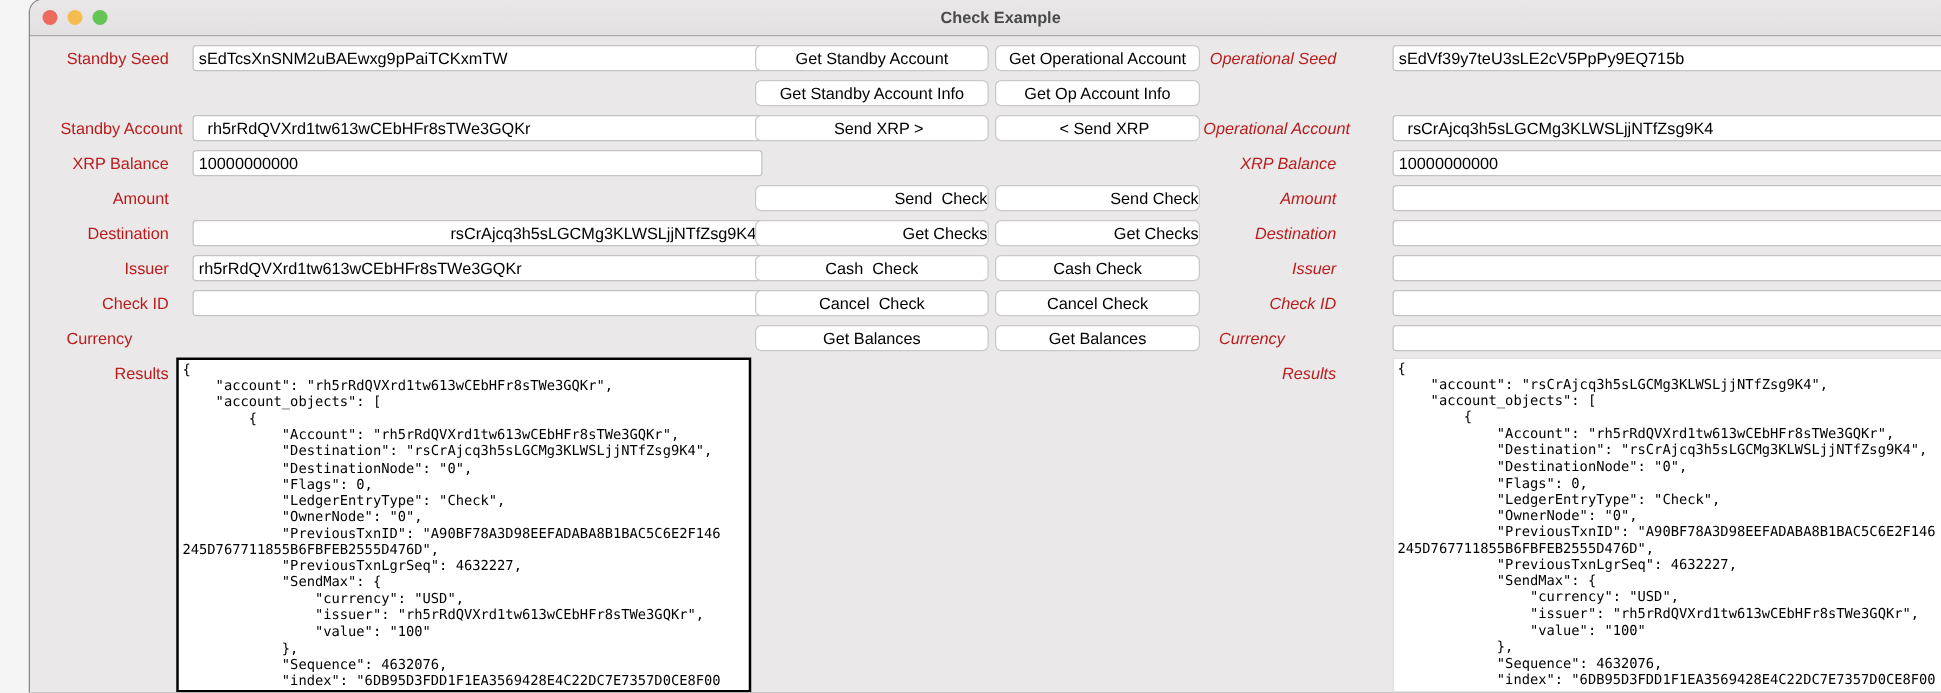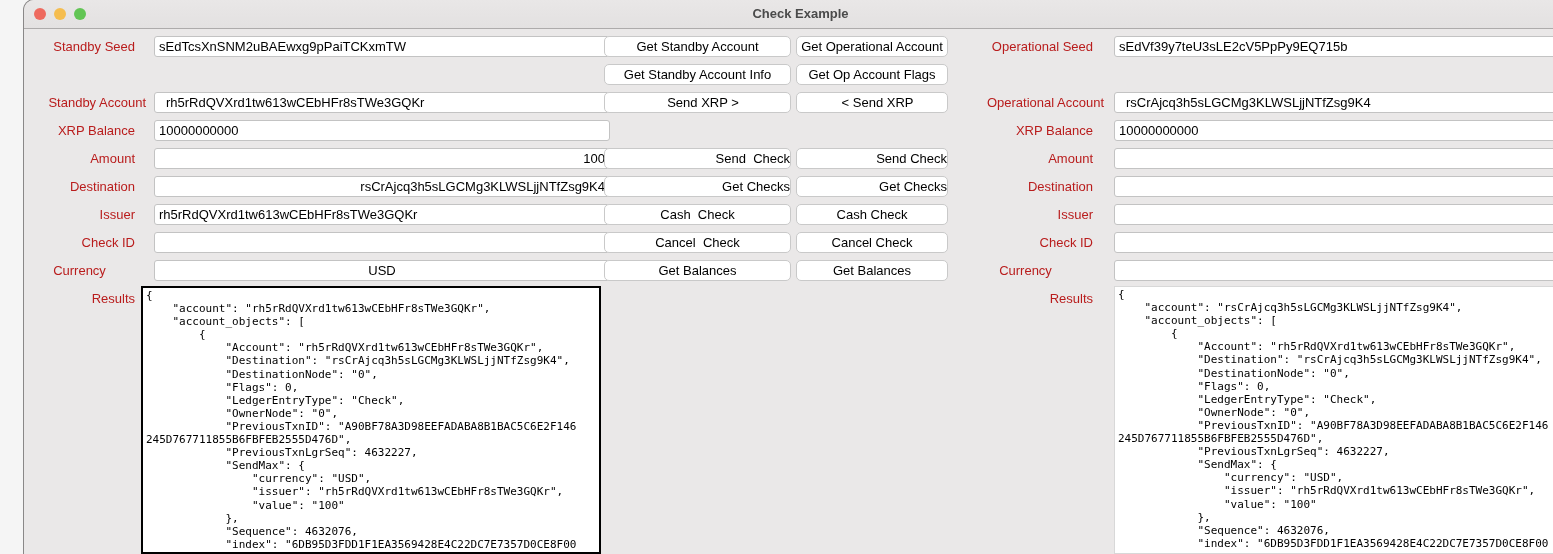--- a/index.html
+++ b/index.html
@@ -25,39 +25,39 @@
   .light { position:absolute; top:8px; width:12px; height:12px; border-radius:50%; }
   .light.red    { left:10px; }
   .light.yellow { left:30px; }
   .light.green  { left:50px; }
 
   .lbl {
     position:absolute; height:22px; line-height:22px;
     font-size:13px; color:#b91c1c; text-align:right;
   }
   .lbl-l { left:0px;   width:111px; }
-  .lbl-r { left:934px; width:135px; }
+  .lbl-r { left:910px; width:135px;font-style:italic; }
 
   .in {
     position:absolute; height:21px; box-sizing:border-box;
     background:#fff; border:1px solid #c3c3c3; border-radius:3px;
     font-family:"Liberation Sans", sans-serif; font-size:13px; color:#000;
     padding:0 4px; outline:none;
   }
   .in-l { left:130px;  width:456px; }
   .in-r { left:1090px; width:496px; }
 
   .btn {
     position:absolute; height:21px; box-sizing:border-box;
     background:#fff; border:1px solid #c9c9c9; border-radius:5px;
     font-family:"Liberation Sans", sans-serif; font-size:13px; color:#000;
     text-align:center; white-space:pre; padding:0; cursor:default;
   }
   .b1 { left:580px; width:187px; }
-  .b2 { left:772px; width:152px; }
+  .b2 { left:772px; width:164px; }
 
   .r1 { top:36px; }  .r2 { top:64px; }  .r3 { top:92px;padding-left:11px; }
   .r4 { top:120px; } .r5 { top:148px;text-align:right; } .r6 { top:176px;text-align:right; }
   .r7 { top:204px; } .r8 { top:232px; } .r9 { top:260px;text-align:center; }
   .rres { top:288px; }
 
   .res {
     position:absolute; top:286px; box-sizing:border-box;
     background:#fff; margin:0; overflow:hidden;
     font-family:"DejaVu Sans Mono", monospace;
@@ -82,33 +82,31 @@
   <div class="lbl lbl-l r1">Standby Seed</div>
   <input class="in in-l r1" value="sEdTcsXnSNM2uBAEwxg9pPaiTCKxmTW" style="">
 
   <div class="lbl lbl-l r3">Standby Account</div>
   <input class="in in-l r3" value="rh5rRdQVXrd1tw613wCEbHFr8sTWe3GQKr" style="">
 
   <div class="lbl lbl-l r4">XRP Balance</div>
   <input class="in in-l r4" value="10000000000" style="">
 
   <div class="lbl lbl-l r5">Amount</div>
-  <input class="in in-l r5" value="100" style="">
 
   <div class="lbl lbl-l r6">Destination</div>
   <input class="in in-l r6" value="rsCrAjcq3h5sLGCMg3KLWSLjjNTfZsg9K4" style="">
 
   <div class="lbl lbl-l r7">Issuer</div>
   <input class="in in-l r7" value="rh5rRdQVXrd1tw613wCEbHFr8sTWe3GQKr" style="">
 
   <div class="lbl lbl-l r8">Check ID</div>
   <input class="in in-l r8" value="" style="">
 
   <div class="lbl lbl-l r9">Currency</div>
-  <input class="in in-l r9" value="USD" style="">
 
   <div class="lbl lbl-l rres">Results</div>
   <pre class="res res-l">{
     "account": "rh5rRdQVXrd1tw613wCEbHFr8sTWe3GQKr",
     "account_objects": [
         {
             "Account": "rh5rRdQVXrd1tw613wCEbHFr8sTWe3GQKr",
             "Destination": "rsCrAjcq3h5sLGCMg3KLWSLjjNTfZsg9K4",
             "DestinationNode": "0",
             "Flags": 0,
@@ -128,21 +126,21 @@
   <button class="btn b1 r1">Get Standby Account</button>
   <button class="btn b1 r2">Get Standby Account Info</button>
   <button class="btn b1 r3">Send XRP &gt;</button>
   <button class="btn b1 r5">Send  Check</button>
   <button class="btn b1 r6">Get Checks</button>
   <button class="btn b1 r7">Cash  Check</button>
   <button class="btn b1 r8">Cancel  Check</button>
   <button class="btn b1 r9">Get Balances</button>
 
   <button class="btn b2 r1">Get Operational Account</button>
-  <button class="btn b2 r2">Get Op Account Flags</button>
+  <button class="btn b2 r2">Get Op Account Info</button>
   <button class="btn b2 r3">&lt; Send XRP</button>
   <button class="btn b2 r5">Send Check</button>
   <button class="btn b2 r6">Get Checks</button>
   <button class="btn b2 r7">Cash Check</button>
   <button class="btn b2 r8">Cancel Check</button>
   <button class="btn b2 r9">Get Balances</button>
 
   <div class="lbl lbl-r r1">Operational Seed</div>
   <input class="in in-r r1" value="sEdVf39y7teU3sLE2cV5PpPy9EQ715b" style="">
 

